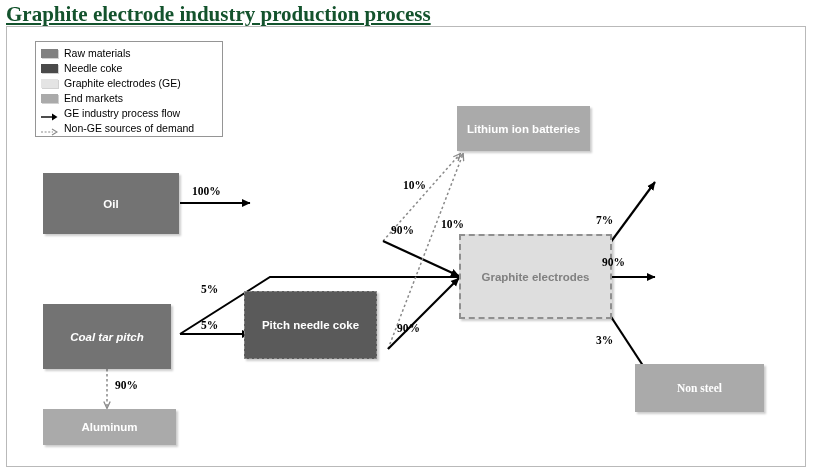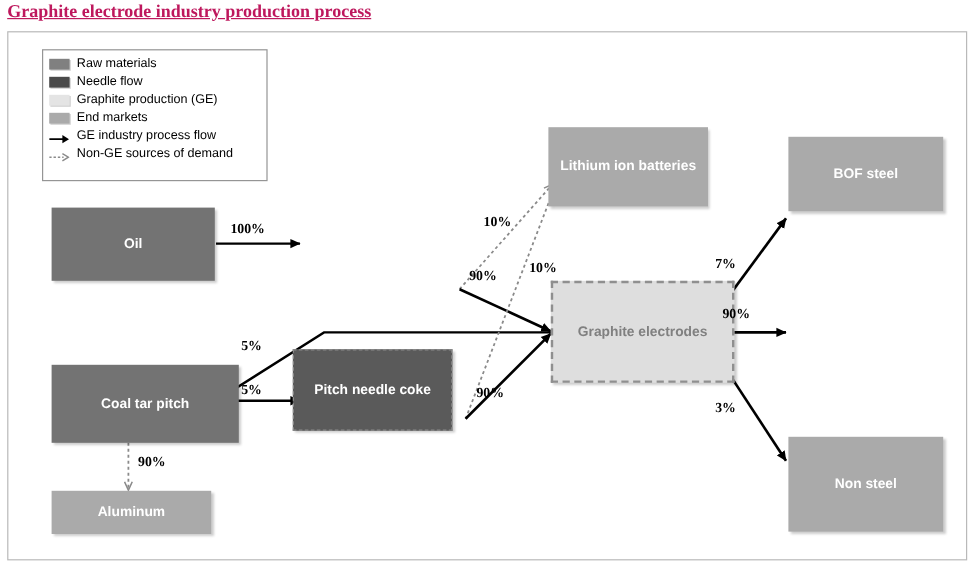--- a/index.html
+++ b/index.html
@@ -13,22 +13,22 @@
     font-family: "Liberation Sans", sans-serif;
     position: relative;
     overflow: hidden;
   }
   #page-title {
     position: absolute;
     left: 6px;
     top: 2px;
     font-family: "Liberation Serif", serif;
     font-weight: bold;
-    font-size: 15px;
-    color: #be185d;
+    font-size: 21px;
+    color: #14532d;
     text-decoration: underline;
     white-space: nowrap;
   }
   #canvas-frame {
     position: absolute;
     left: 6px;
     top: 26px;
     width: 800px;
     height: 441px;
     border: 1px solid #b9b9b9;
@@ -36,21 +36,21 @@
     background: #ffffff;
   }
   
   #legend {
     position: absolute;
     left: 28px;
     top: 14px;
     width: 188px;
     border: 1px solid #959595;
     background: #ffffff;
-    padding: 4px 5px 14px 5px;
+    padding: 4px 5px 0 5px;
     box-sizing: border-box;
   }
   .legend-row {
     display: flex;
     align-items: center;
     height: 14px;
     margin-bottom: 1px;
   }
   .legend-swatch {
     width: 17px;
@@ -114,25 +114,25 @@
 
 <div id="canvas-frame">
 
   <div id="legend">
     <div class="legend-row">
       <span class="legend-swatch" style="background:#808080;"></span>
       <span class="legend-label">Raw materials</span>
     </div>
     <div class="legend-row">
       <span class="legend-swatch" style="background:#4a4a4a;"></span>
-      <span class="legend-label">Needle flow</span>
+      <span class="legend-label">Needle coke</span>
     </div>
     <div class="legend-row">
       <span class="legend-swatch" style="background:#e4e4e4;"></span>
-      <span class="legend-label">Graphite production (GE)</span>
+      <span class="legend-label">Graphite electrodes (GE)</span>
     </div>
     <div class="legend-row">
       <span class="legend-swatch" style="background:#aaaaaa;"></span>
       <span class="legend-label">End markets</span>
     </div>
     <div class="legend-row">
       <span class="legend-glyph">
         <svg width="17" height="10" viewBox="0 0 17 10">
           <line x1="0" y1="5" x2="13" y2="5" stroke="#000000" stroke-width="1.4"></line>
           <path d="M11,1.6 L16.5,5 L11,8.4 Z" fill="#000000"></path>
@@ -181,47 +181,44 @@
 
     <line x1="578" y1="250" x2="648" y2="250" stroke="#000000" stroke-width="2.2" marker-end="url(#arrowSolid)"></line>
 
     <line x1="578" y1="250" x2="648" y2="357" stroke="#000000" stroke-width="2.2" marker-end="url(#arrowSolid)"></line>
   </svg>
 
   <div class="node node-raw" style="left:36px; top:146px; width:136px; height:61px;">
     <span>Oil</span>
   </div>
 
-  <div class="node node-raw" style="left:36px; top:277px; width:156px; height:65px;">
+  <div class="node node-raw" style="left:36px; top:277px; width:128px; height:65px;font-style:italic;">
     <span>Coal tar pitch</span>
   </div>
 
 
   <div class="node node-coke" style="left:237px; top:264px; width:133px; height:68px;">
     <span>Pitch needle coke</span>
   </div>
 
   <div class="node node-ge" style="left:452px; top:207px; width:153px; height:85px;">
     <span>Graphite electrodes</span>
   </div>
 
-  <div class="node node-end" style="left:450px; top:79px; width:133px; height:66px;">
+  <div class="node node-end" style="left:450px; top:79px; width:133px; height:45px;">
     <span>Lithium ion batteries</span>
   </div>
 
   <div class="node node-end" style="left:36px; top:382px; width:133px; height:36px;">
     <span>Aluminum</span>
   </div>
 
-  <div class="node node-end" style="left:650px; top:87px; width:129px; height:62px;">
-    <span>BOF steel</span>
-  </div>
-
-
-  <div class="node node-end" style="left:650px; top:337px; width:129px; height:79px;">
+
+
+  <div class="node node-end" style="left:628px; top:337px; width:129px; height:48px;font-family:Liberation Serif, serif;">
     <span>Non steel</span>
   </div>
 
   <div class="pct-label" style="left:185px; top:158px;">100%</div>
 
   <div class="pct-label" style="left:194px; top:256px;">5%</div>
 
   <div class="pct-label" style="left:194px; top:292px;">5%</div>
 
   <div class="pct-label" style="left:108px; top:352px;">90%</div>

